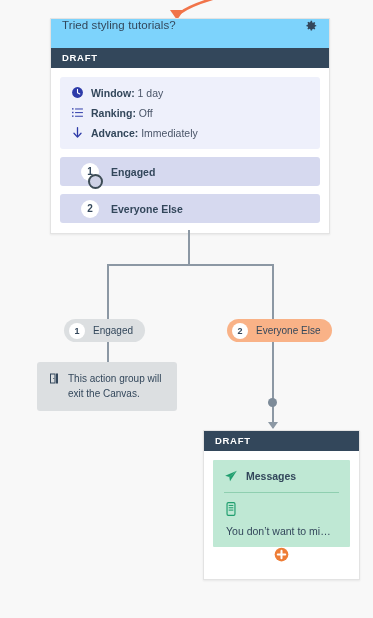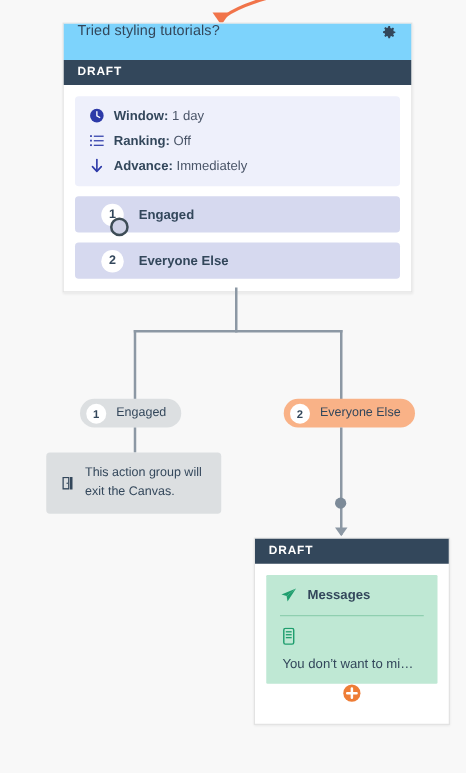--- a/index.html
+++ b/index.html
@@ -53,21 +53,21 @@
         padding:0 12px 0 5px;}
   .pill.gray{background:#dcdfe1;}
   .pill.orange{background:#f9b287;}
   .pbadge{width:16px;height:16px;border-radius:50%;background:#ffffff;color:#33475b;
           font-size:9px;font-weight:bold;display:flex;align-items:center;
           justify-content:center;flex:none;}
   .plabel{font-size:10px;color:#33475b;margin-left:8px;white-space:nowrap;}
 
   
   .note{position:absolute;background:#dcdfe1;border-radius:3px;display:flex;
-        align-items:center;gap:8px;padding:10px 11px;}
+        align-items:flex-start;gap:8px;padding:10px 11px;}
   .note-ico{width:12px;height:13px;flex:none;display:block;}
   .note-txt{font-size:10px;color:#33475b;line-height:1.45;}
 
   
   .msg-box{background:#bfe8d4;border-radius:1px;padding:9px 11px 0;}
   .msg-head{display:flex;align-items:center;gap:8px;padding-bottom:9px;
             border-bottom:1px solid #8fcfb0;}
   .msg-head-ico{width:14px;height:14px;flex:none;display:block;}
   .msg-head-txt{font-size:10.5px;font-weight:bold;color:#33475b;}
   .msg-item{display:flex;align-items:flex-start;gap:9px;padding:9px 0 10px 2px;flex-direction:column;}

